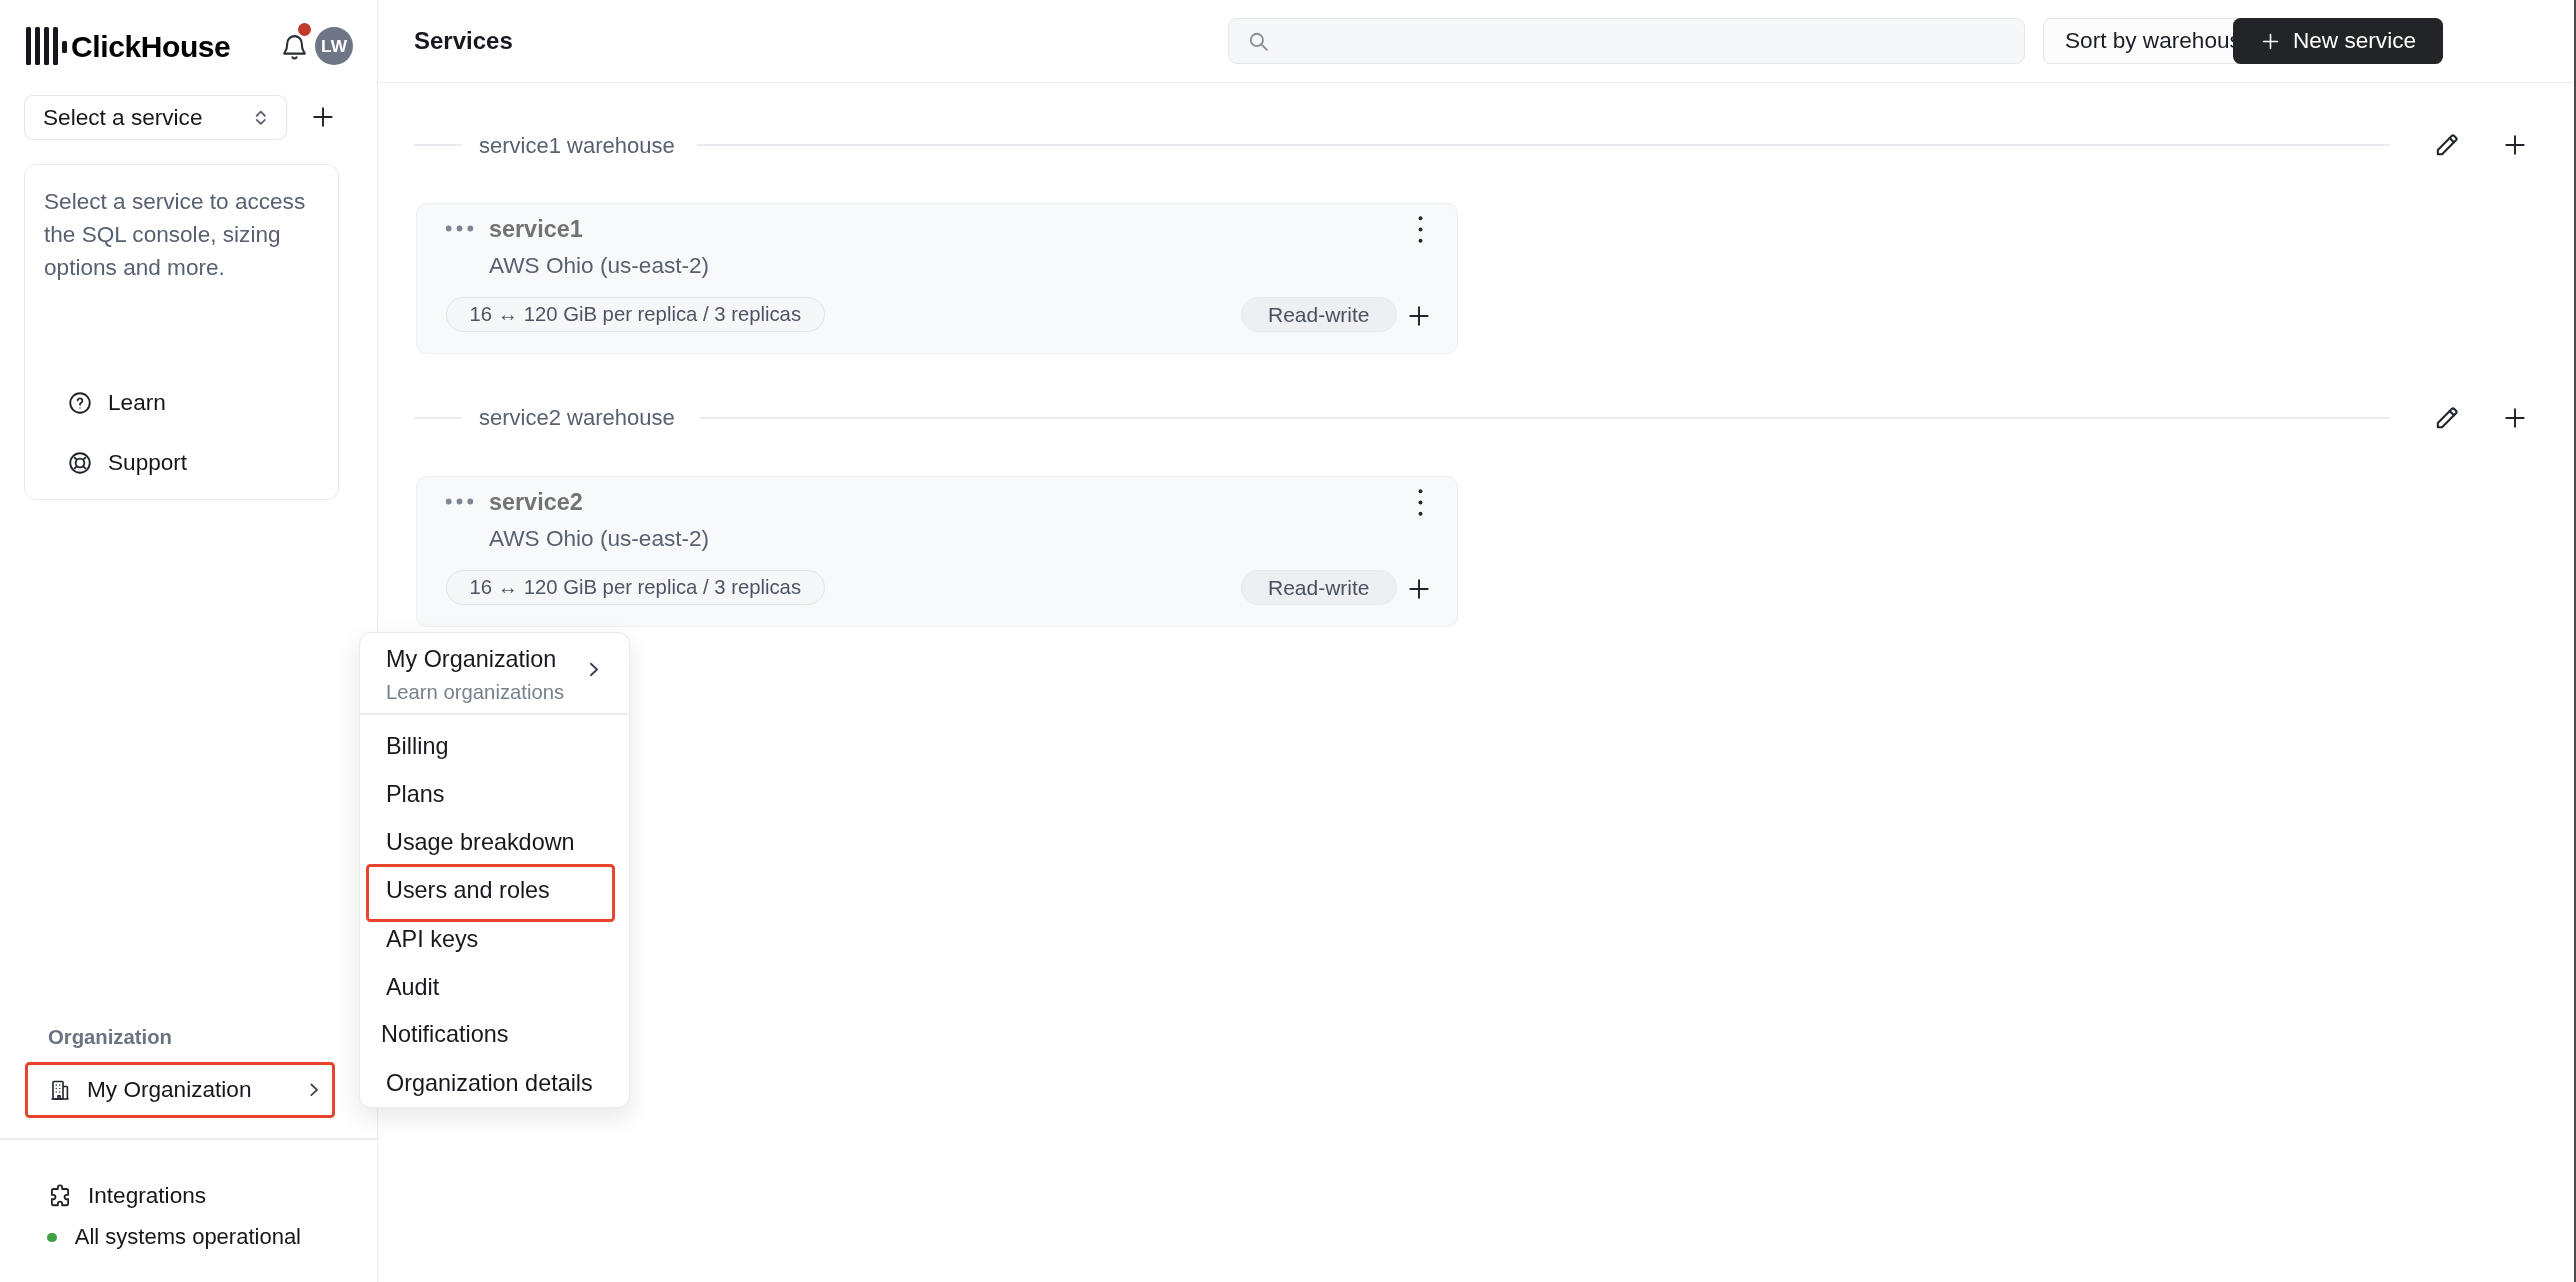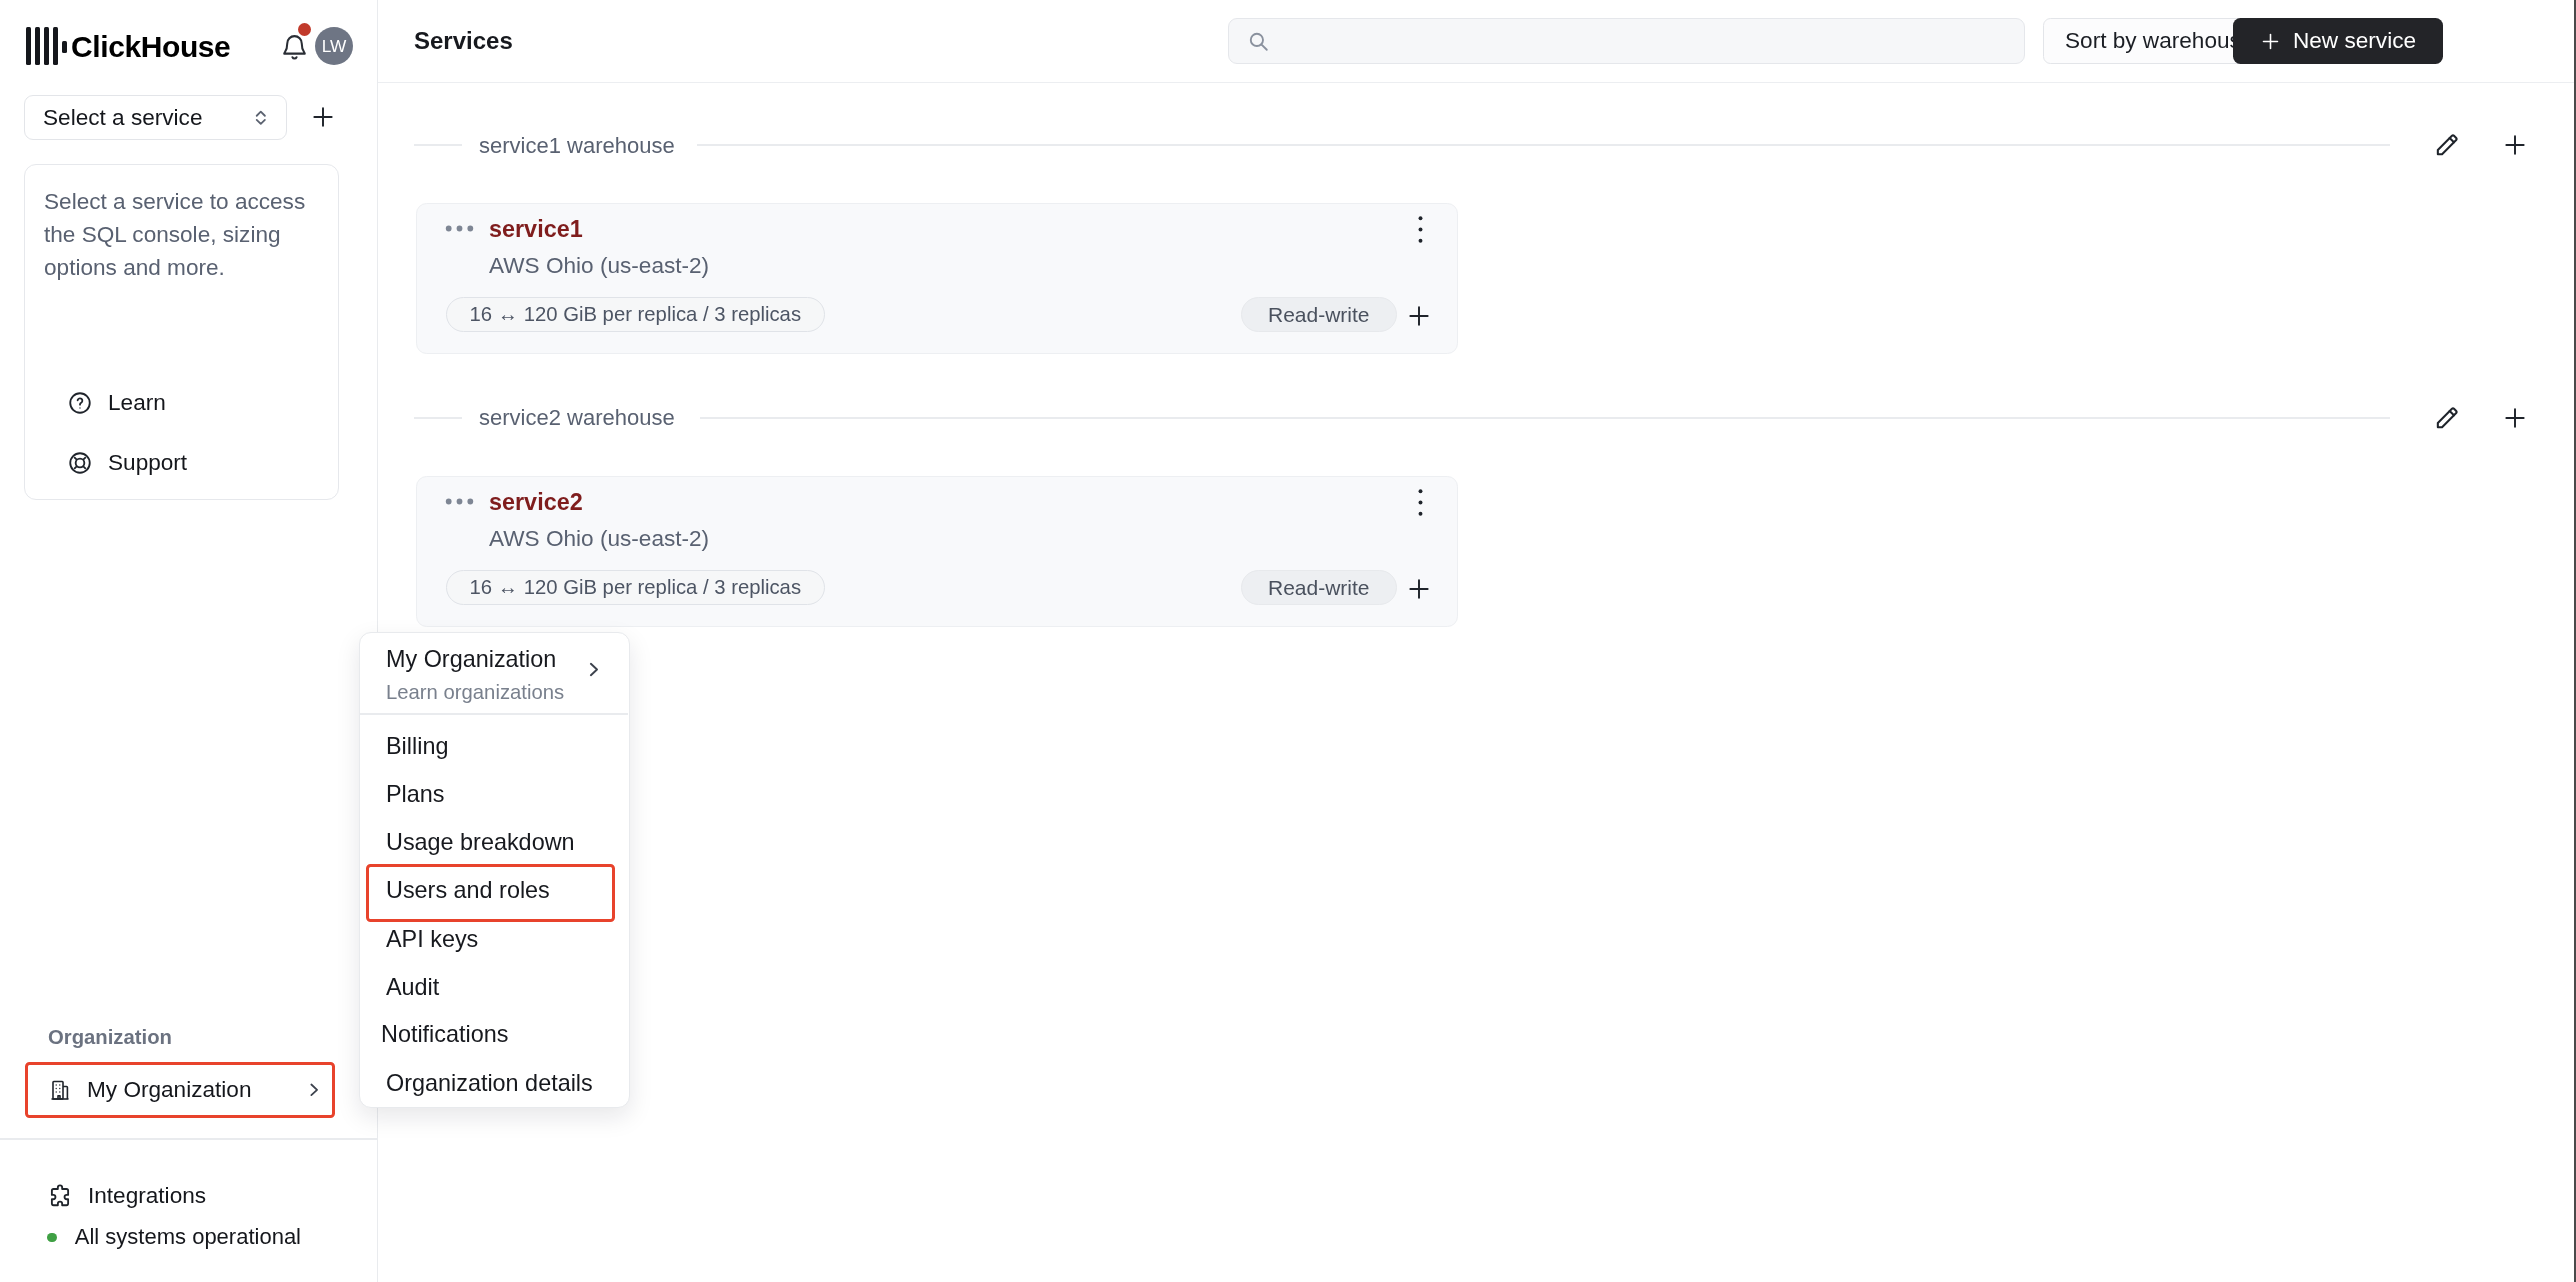--- a/index.html
+++ b/index.html
@@ -11,21 +11,21 @@
   .screen { position: relative; width: 2576px; height: 1283px; background: #fff; }
   .abs { position: absolute; }
   .txt { white-space: nowrap; line-height: 1.2; }
 
   
   .sidebar { left:0; top:0; width:378px; height:1283px; border-right:1.5px solid #e9ebee; background:#fff; }
   .logo-bar { width:5.3px; background:#15171c; border-radius:1.5px; position:absolute; top:0; height:38px; }
   .logo-bar.short { height:12px; top:13.6px; }
   .brand { font-size:30px; font-weight:600; letter-spacing:-0.4px; color:#000000; }
   .avatar { width:38px; height:38px; border-radius:50%; background:#6e7584; color:#fff;
-            font-size:17.3px; font-weight:400; display:flex; align-items:center; justify-content:center; }
+            font-size:17.3px; font-weight:700; display:flex; align-items:center; justify-content:center; }
   .notif-dot { width:13px; height:13px; border-radius:50%; background:#c13a2b; }
   .select-box { background:#fff; border:1.5px solid #e3e5e9; border-radius:9px; display:flex;
                 align-items:center; justify-content:space-between; padding:0 15px 0 18px; font-size:22.6px; color:#15171c; }
   .info-card { background:#fff; border:1.5px solid #e6e8ec; border-radius:12px; }
   .info-card p { font-size:22.6px; line-height:33px; color:#596171; white-space:normal; }
   .link { color:#3366f5; }
   .side-row { display:flex; align-items:center; gap:15px; font-size:22.6px; color:#15171c; }
   .org-label { font-size:20.3px; font-weight:700; color:#6b7280; }
   .divider-h { background:#e9ebee; height:1.5px; }
   .status-dot { width:9.8px; height:9.8px; border-radius:50%; background:#3fa044; }
@@ -39,21 +39,21 @@
   .search-box input::placeholder { color:#99a0ac; }
   .sort-box { background:#fcfcfd; border:1.5px solid #e3e5e9; border-radius:7.5px; display:flex; align-items:center;
               justify-content:space-between; padding:0 16.6px 0 21px; font-size:22.6px; color:#1b1e24; }
   .btn-dark { background:#232428; color:#fff; border-radius:7.5px; display:flex; align-items:center; justify-content:center;
               gap:12px; font-size:22.6px; }
 
   
   .sec-line { background:#e9ebee; height:1.5px; }
   .sec-label { font-size:22px; color:#596171; }
   .card { background:#f8f9fb; border:1.5px solid #edeff2; border-radius:10.6px; }
-  .svc-name { font-size:23.4px; font-weight:600; color:#7f1d1d; }
+  .svc-name { font-size:23.4px; font-weight:600; color:#737373; }
   .svc-region { font-size:22.6px; color:#596171; }
   .badge { display:inline-flex; align-items:center; height:35px; padding:0 22.6px; border:1.5px solid #e0e3e8;
            border-radius:18px; background:#f6f7f8; font-size:20.3px; color:#4d5564; font-weight:500; white-space:nowrap; }
   .pill { display:inline-flex; align-items:center; height:35px; padding:16px 26px; border-radius:18px; background:#edeff2;
           border:1.5px solid #e7e9ec; font-size:21px; color:#4a515e; font-weight:500; }
 
   
   .menu-panel { background:#fff; border:1.5px solid #e8eaed; border-radius:12px; box-shadow:0 9px 24px rgba(16,24,40,.10); z-index:40; }
   .menu-title { font-size:23.4px; color:#17191e; }
   .menu-sub { font-size:20.3px; color:#79808d; }

